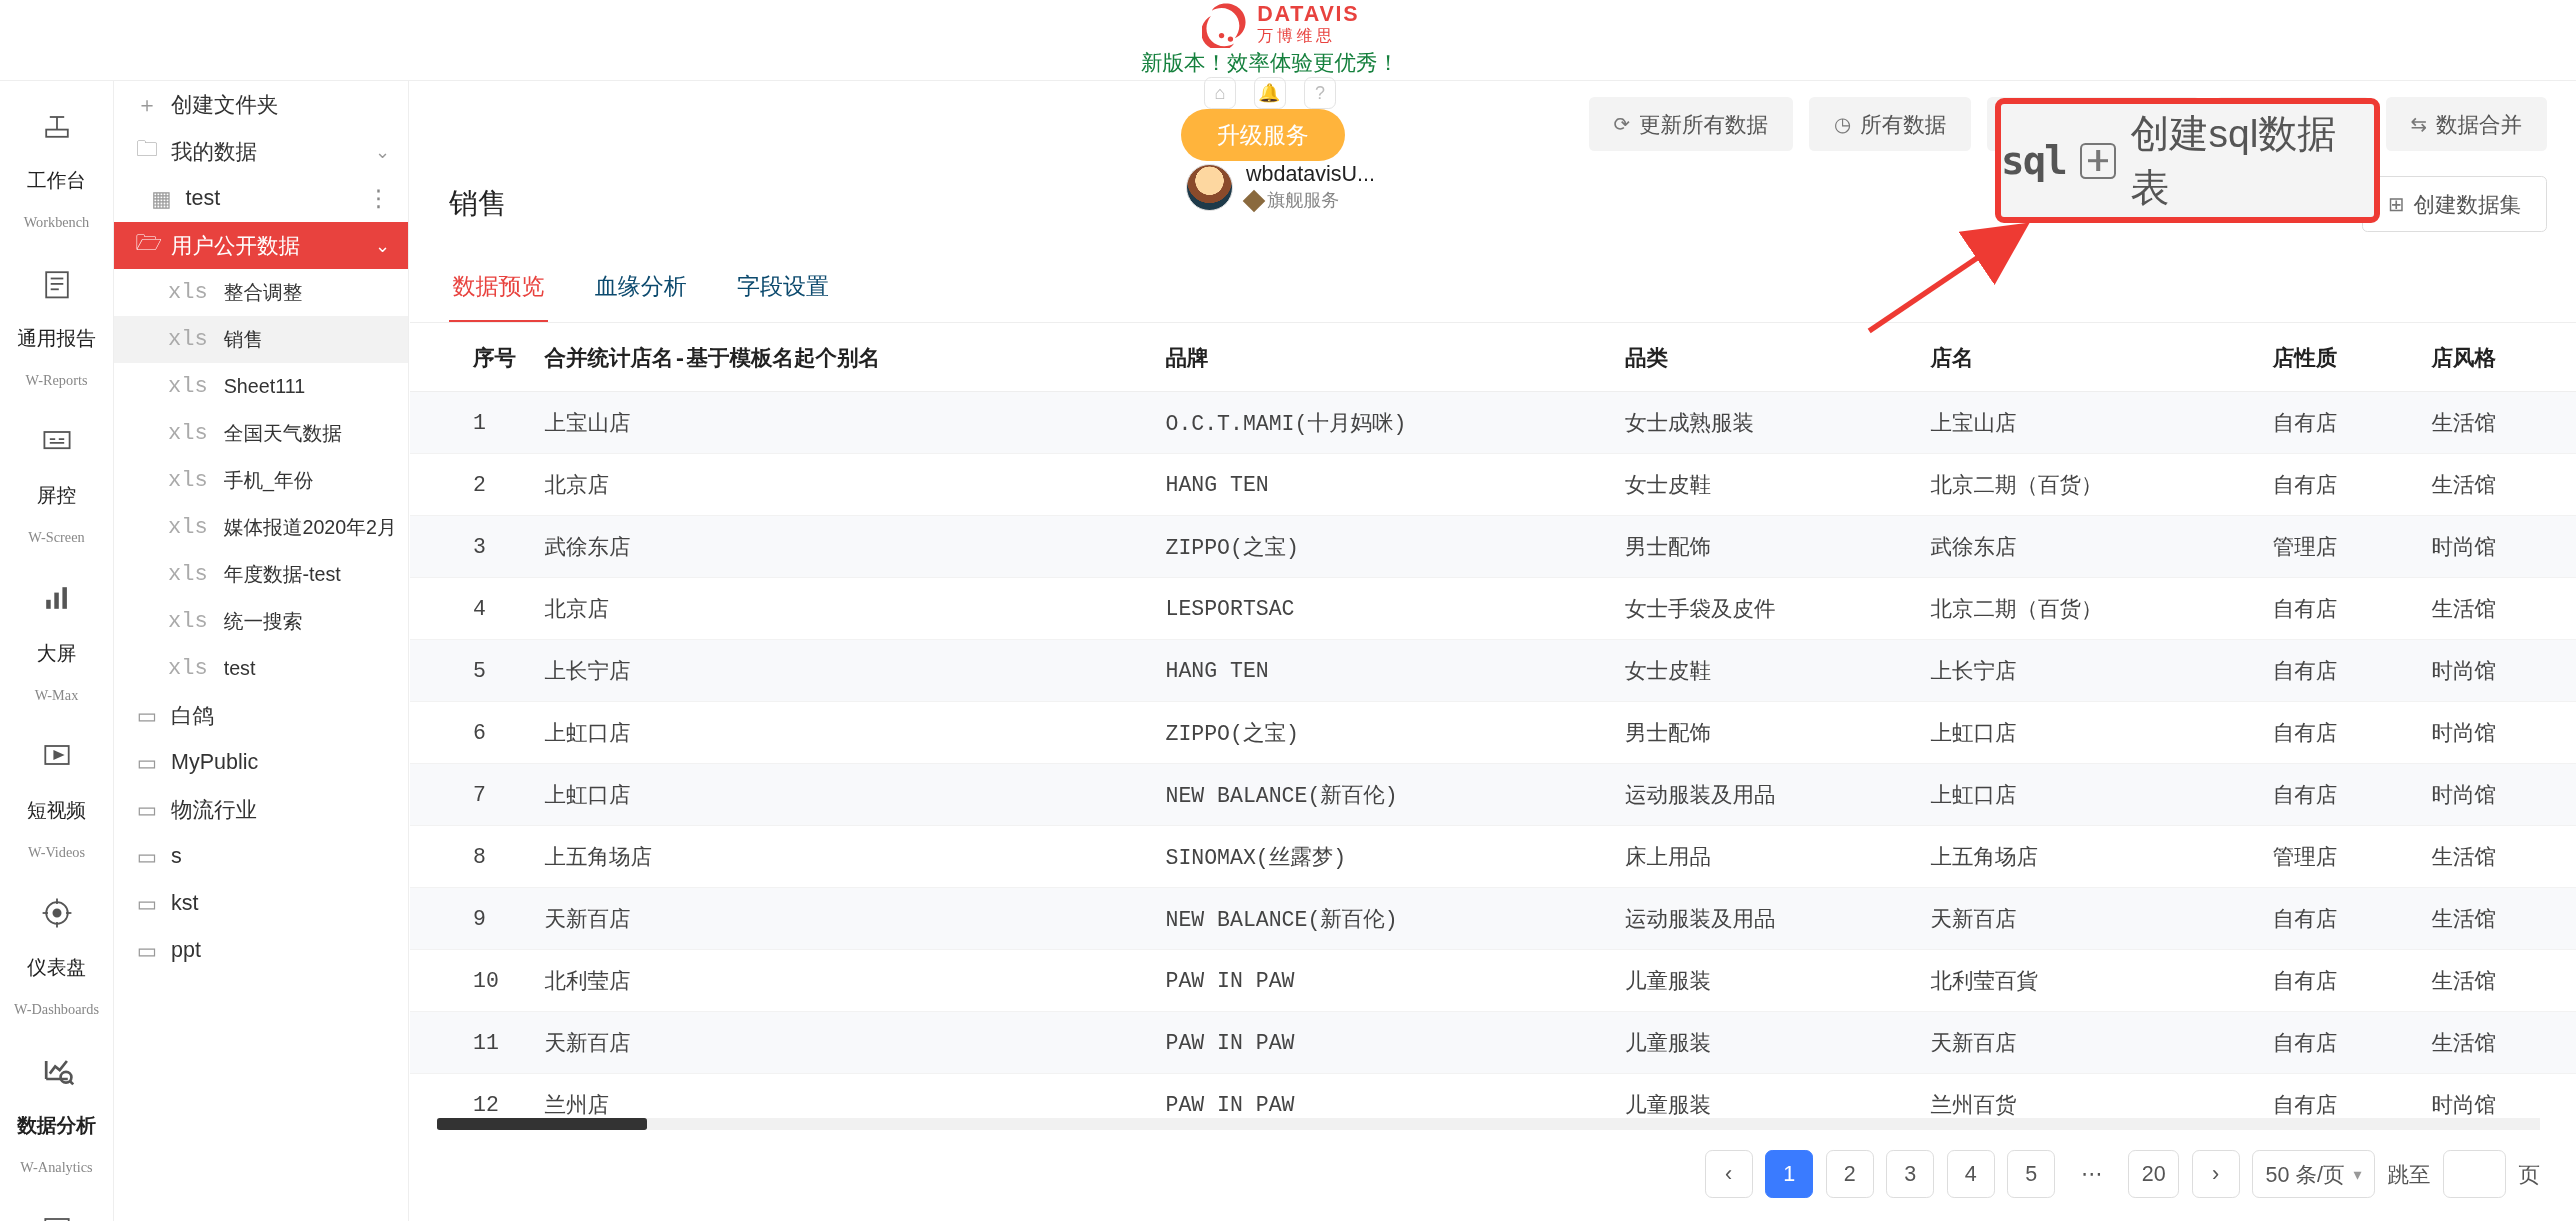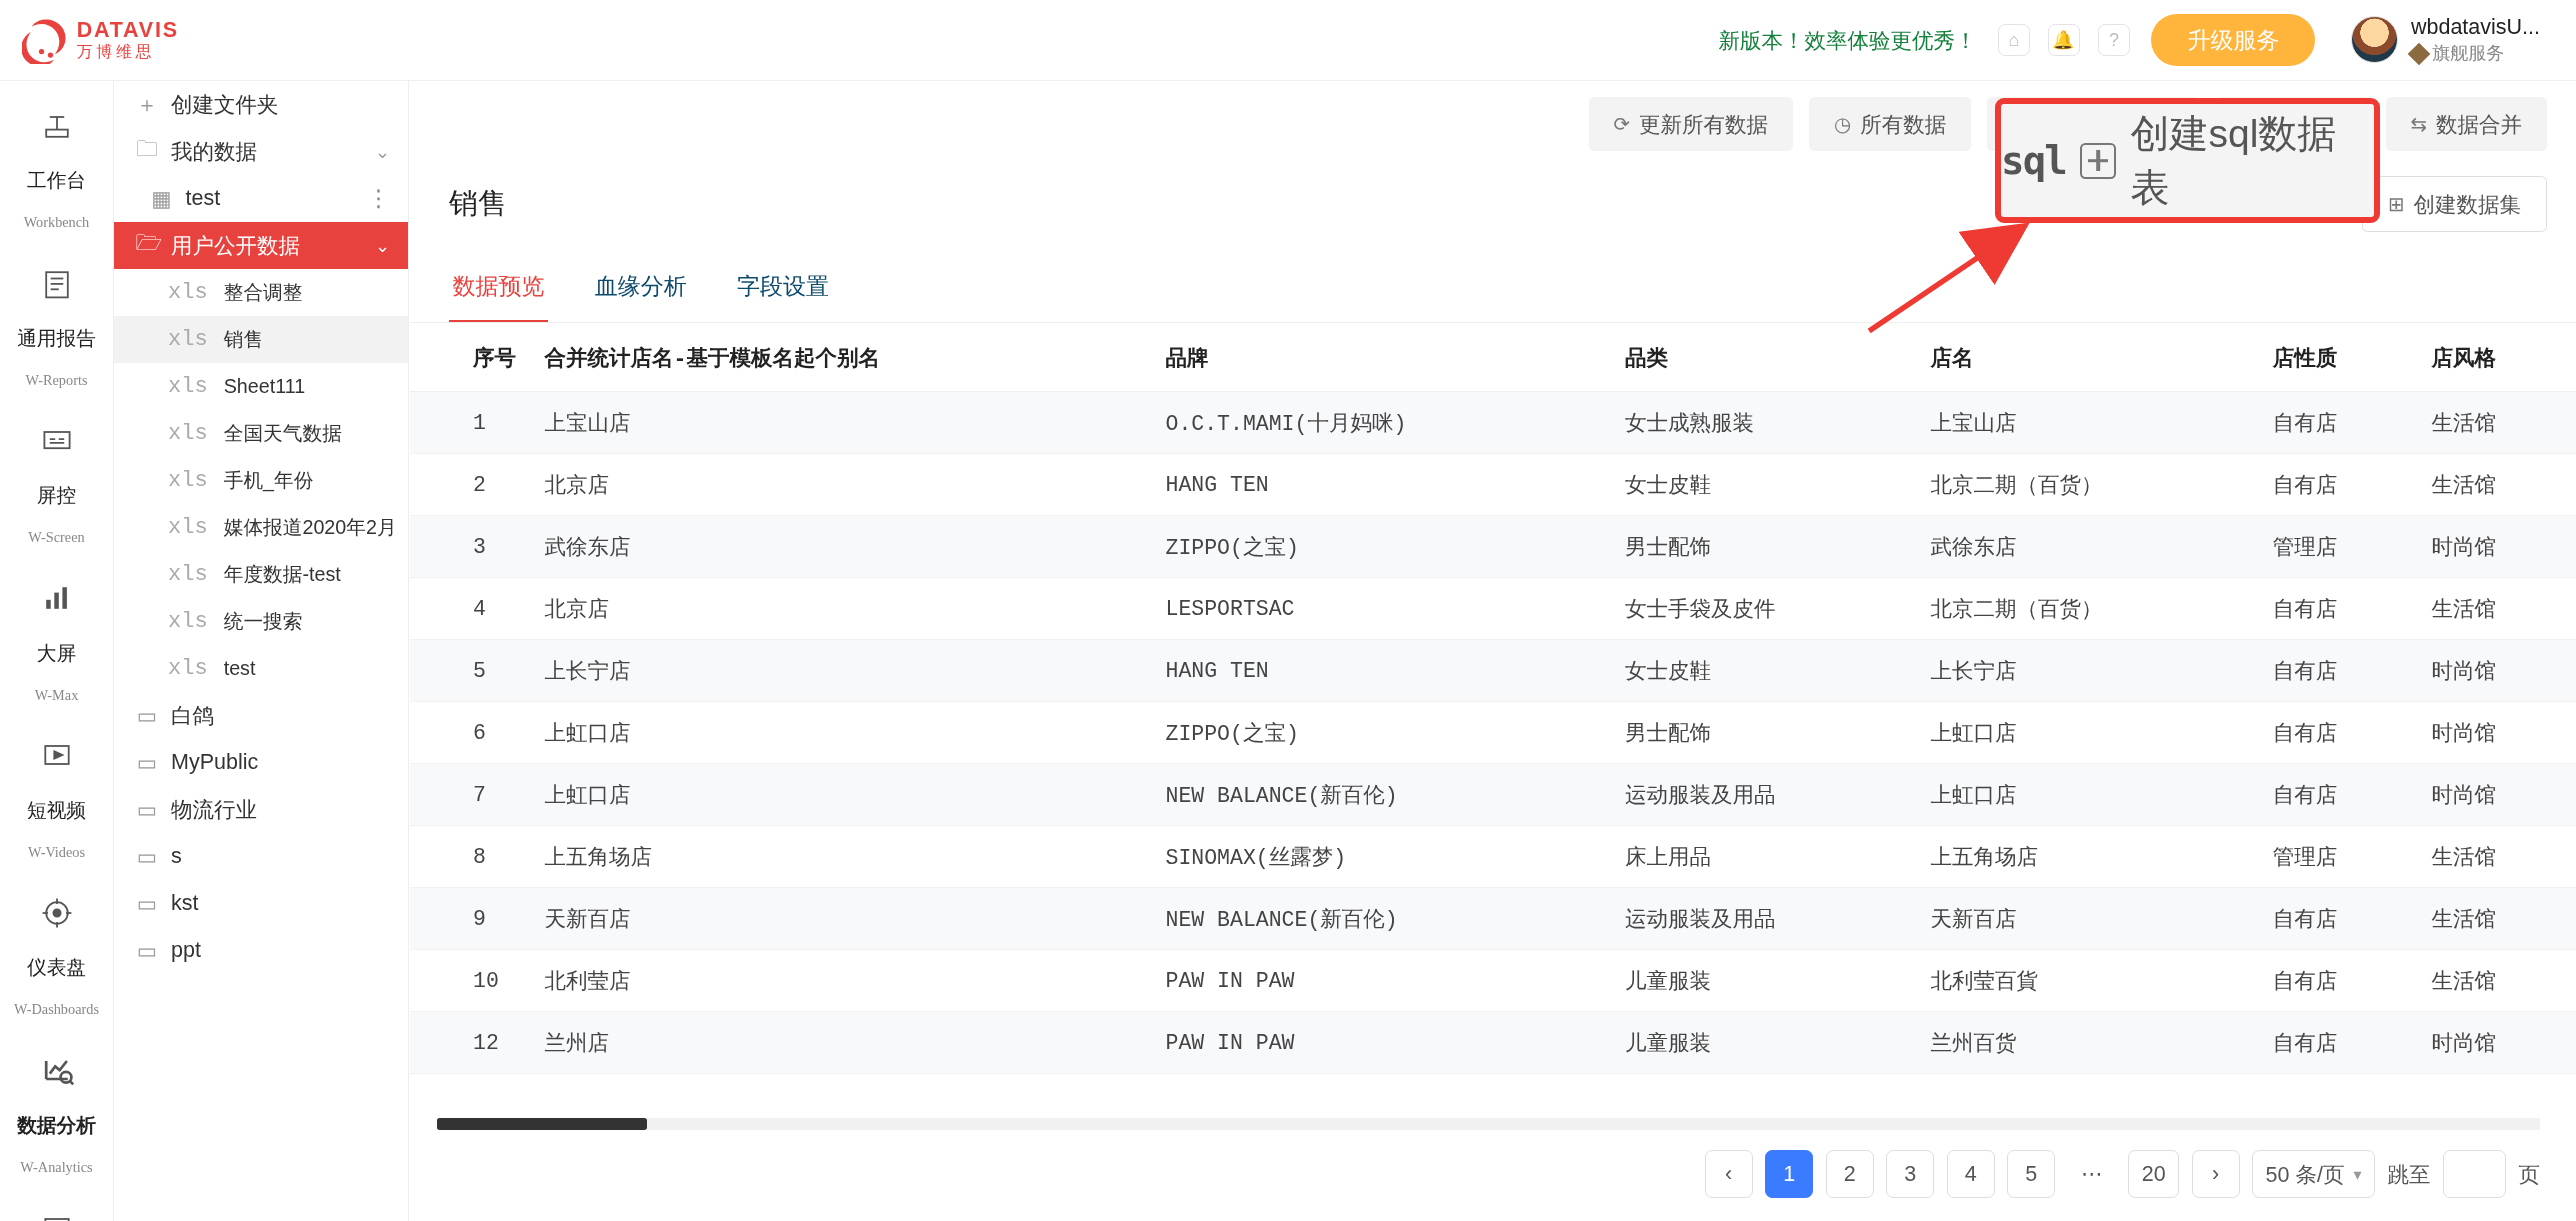--- a/index.html
+++ b/index.html
@@ -1,20 +1,20 @@
 <!DOCTYPE html>
 <html style="font-size:14.3px"><head>
 <meta charset="utf-8">
 <style>
   * { margin: 0; padding: 0; box-sizing: border-box; }
   html, body { width: 2576px; height: 1222px; font-family: "Microsoft YaHei", Arial, sans-serif; background: #fff; color: #333; overflow: hidden; }
   body { transform-origin: top left; }
 
   
-  .topbar { position: absolute; left: 0; top: 0; right: 0; height: 81px; display: flex; align-items: center; padding: 0 36px 0 21.5px; border-bottom: 0.9px solid #eee; }
+  .topbar { position: absolute; left: 0; top: 0; right: 0; height: 81px; display: flex; align-items: center; padding: 0 36px 0 21.5px; border-bottom: 0.9px solid #eee; flex-direction: column; }
   .logo { display: flex; align-items: center; gap: 7.2px; }
   .logo-mark { width: 48px; height: 48px; position: relative; }
   .logo-swirl { fill: #e8423e; }
   .logo-text { display: flex; flex-direction: column; line-height: 1; }
   .logo-title { font-size: 21.5px; font-weight: 700; letter-spacing: 1.8px; color: #e8423e; }
   .logo-sub   { font-size: 16px; color: #e8423e; letter-spacing: 3.6px; margin-top: 1.8px; }
   .topbar-spacer { flex: 1; }
   .top-banner  { font-size: 21.5px; color: #15803d; margin-right: 21.5px; white-space: nowrap; }
   .top-icons   { display: flex; gap: 18px; align-items: center; margin-right: 21.5px; }
   .top-icon    { width: 32px; height: 32px; border: 0.9px solid #e3e3e3; border-radius: 7.2px; display: flex; align-items: center; justify-content: center; color: #bbb; font-size: 18px; }
@@ -469,20 +469,29 @@
           <tr>
             <td class="col-idx">10</td>
             <td class="">北利莹店</td>
             <td class="">PAW IN PAW</td>
             <td class="">儿童服装</td>
             <td class="">北利莹百貨</td>
             <td class="">自有店</td>
             <td class="">生活馆</td>
           </tr>
           <tr>
+            <td class="col-idx">11</td>
+            <td class="">天新百店</td>
+            <td class="">PAW IN PAW</td>
+            <td class="">儿童服装</td>
+            <td class="">天新百店</td>
+            <td class="">自有店</td>
+            <td class="">生活馆</td>
+          </tr>
+          <tr>
             <td class="col-idx">12</td>
             <td class="">兰州店</td>
             <td class="">PAW IN PAW</td>
             <td class="">儿童服装</td>
             <td class="">兰州百货</td>
             <td class="">自有店</td>
             <td class="">时尚馆</td>
           </tr>
         </tbody>
     </table>

